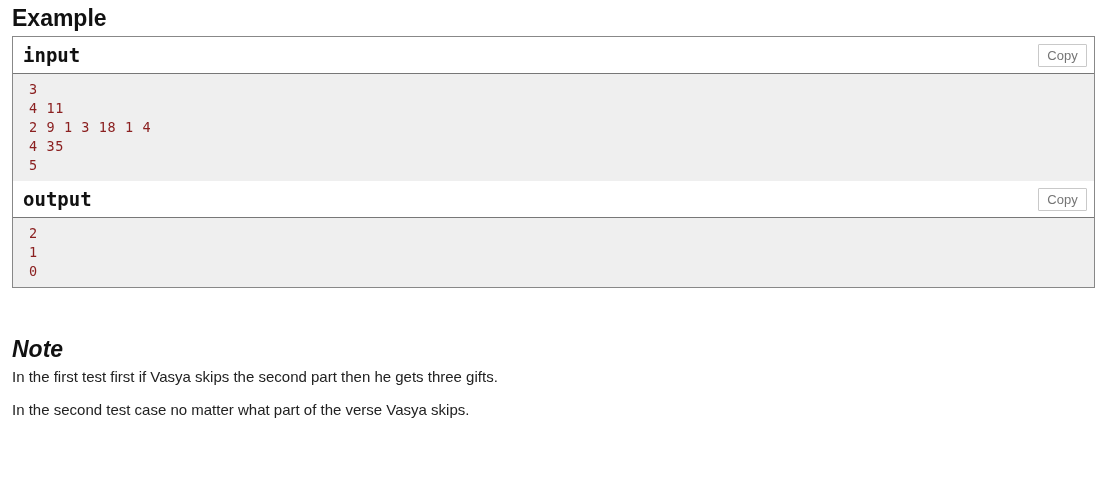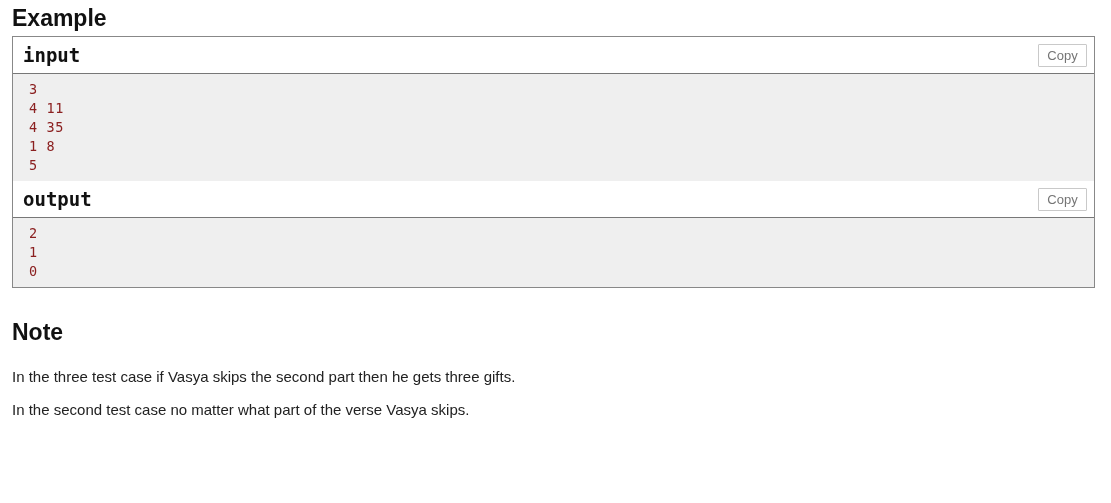--- a/index.html
+++ b/index.html
@@ -31,21 +31,22 @@
     padding: 0;
   }
   #example-heading {
     position: absolute;
     left: 12px;
     top: 8px;
   }
   #note-heading {
     position: absolute;
     left: 12px;
-    top: 322px;
+    top: 339px;
+    font-style: italic;
   }
 
   
   .sample-tests {
     position: absolute;
     left: 12px;
     top: 36px;
     width: 1083px;
     border: 1px solid #888888;
     box-sizing: border-box;
@@ -128,38 +129,38 @@
   <div class="sample-tests">
 
     <div class="sample-test">
       <div class="io-header">
         <span class="io-title">input</span>
         <div class="copy-btn">Copy</div>
       </div>
       <div class="io-body" id="input-body">
           <div class="code-line">3</div>
           <div class="code-line">4 11</div>
+          <div class="code-line">2 9 1 3 18 1 4</div>
           <div class="code-line">4 35</div>
-          <div class="code-line">1 8</div>
           <div class="code-line">5</div>
         </div>
     </div>
 
     <div class="sample-test">
       <div class="io-header">
         <span class="io-title">output</span>
         <div class="copy-btn">Copy</div>
       </div>
       <div class="io-body" id="output-body">
           <div class="code-line">2</div>
           <div class="code-line">1</div>
           <div class="code-line">0</div>
         </div>
     </div>
 
   </div>
 
   <h2 class="section-title" id="note-heading">Note</h2>
 
-  <p class="note-para" id="note-p0">In the three test case if Vasya skips the second part then he gets three gifts.</p>
+  <p class="note-para" id="note-p0">In the first test first if Vasya skips the second part then he gets three gifts.</p>
   <p class="note-para" id="note-p1">In the second test case no matter what part of the verse Vasya skips.</p>
 
 </div>
 
 </body></html>

